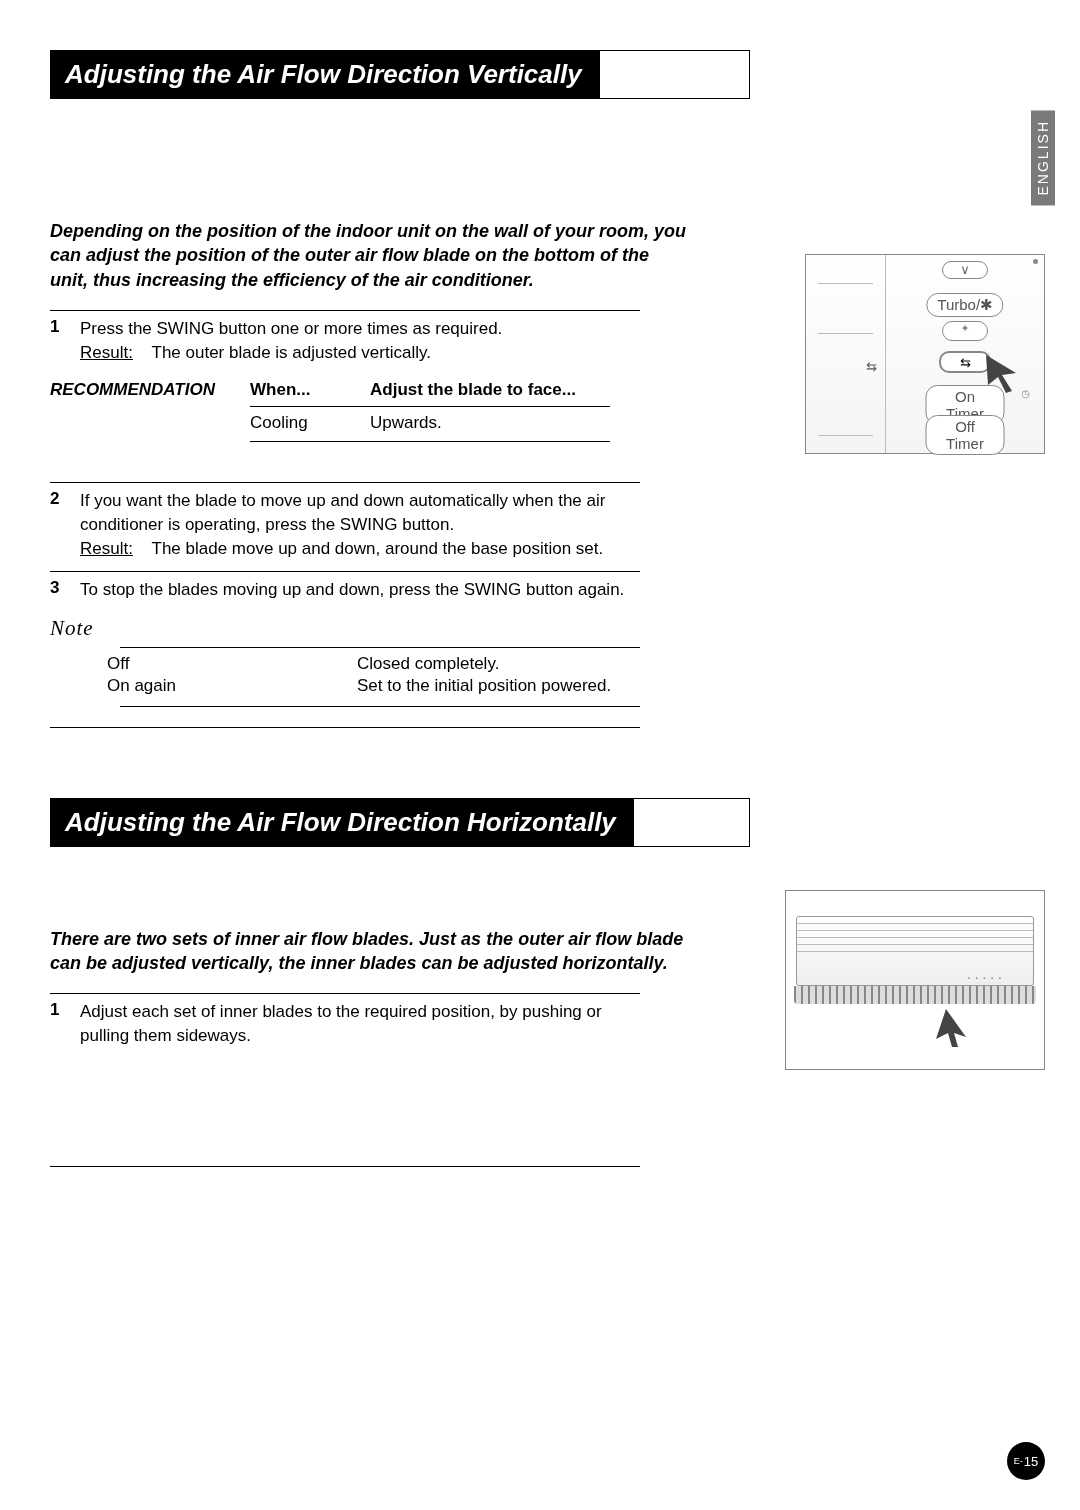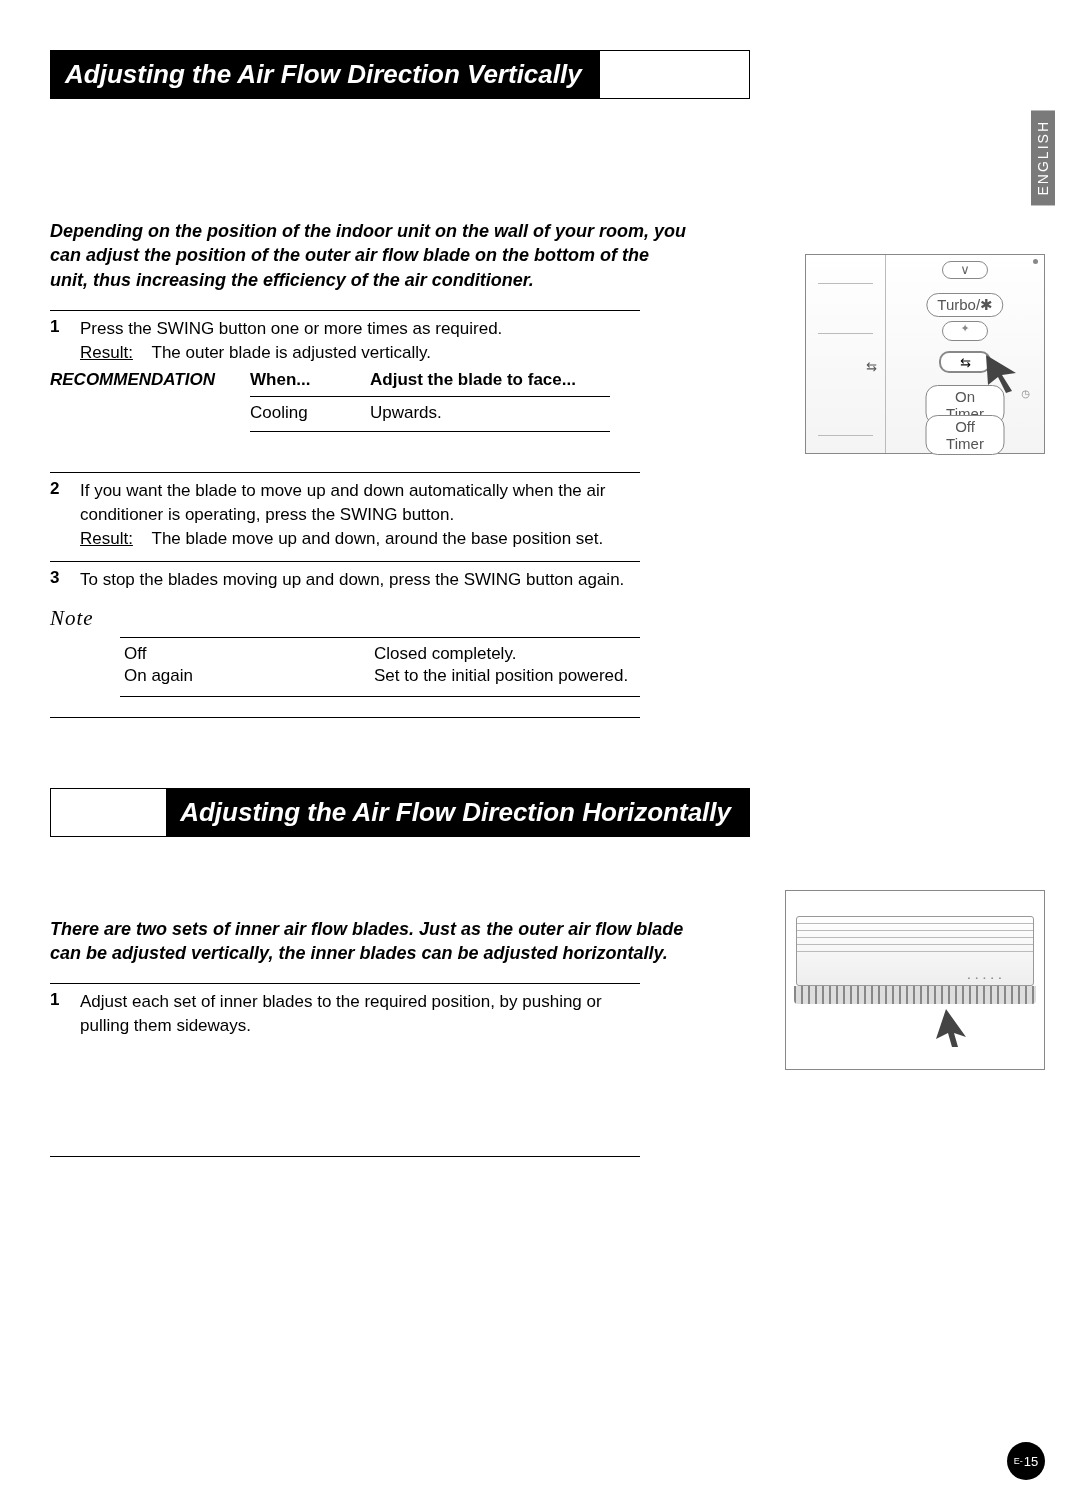--- a/index.html
+++ b/index.html
@@ -65,21 +65,21 @@
     <div class="step-row">
       <div class="step-num">1</div>
       <div class="step-body">
         <span>Press the SWING button one or more times as required.</span><br>
         <span class="ul">Result:</span>
         &nbsp;&nbsp;
         <span>The outer blade is adjusted vertically.</span>
       </div>
     </div>
 
-    <div class="rec-row" style="margin-top:6px;">
+    <div class="rec-row" style="margin-top:16px;">
       <div class="rec-label">RECOMMENDATION</div>
       <div class="rec-col1">When...</div>
       <div class="rec-col2">Adjust the blade to face...</div>
     </div>
     <hr class="step-hr" style="margin-left:200px; width:360px;">
     <div class="rec-row2">
       <div class="sp"></div>
       <div class="c1">Cooling</div>
       <div class="c2">Upwards.</div>
     </div>
@@ -103,36 +103,36 @@
       <div class="step-body">
         <span>To stop the blades moving up and down, press the SWING button again.</span>
       </div>
     </div>
 
     <div style="height:12px;"></div>
     <div style="display:flex; font-size:21px;">
       <span class="note-label">Note</span>
     </div>
     <hr class="step-hr" style="margin-left:70px;">
-    <div class="note-table" style="margin-left:74px;">
+    <div class="note-table" style="margin-left:57px;">
       <div class="note-data">
         <div class="note-c1">Off</div>
         <div class="note-c2">Closed completely.</div>
       </div>
       <div class="note-data">
         <div class="note-c1">On again</div>
         <div class="note-c2">Set to the initial position powered.</div>
       </div>
     </div>
     <hr class="step-hr" style="margin-left:70px; margin-top:10px;">
     <hr class="step-hr" style="margin-top:20px;">
   </div>
 
   <div class="section2-heading-wrap">
-    <div class="heading-bar" style="margin-bottom:80px;text-align:right;">
+    <div class="heading-bar" style="margin-bottom:80px;">
       <div class="heading-bar-inner">Adjusting the Air Flow Direction Horizontally</div>
     </div>
   </div>
 
   <div class="intro">There are two sets of inner air flow blades. Just as the outer air flow blade can be adjusted vertically, the inner blades can be adjusted horizontally.</div>
 
   <div class="steps">
     <hr class="step-hr">
     <div class="step-row">
       <div class="step-num">1</div>

